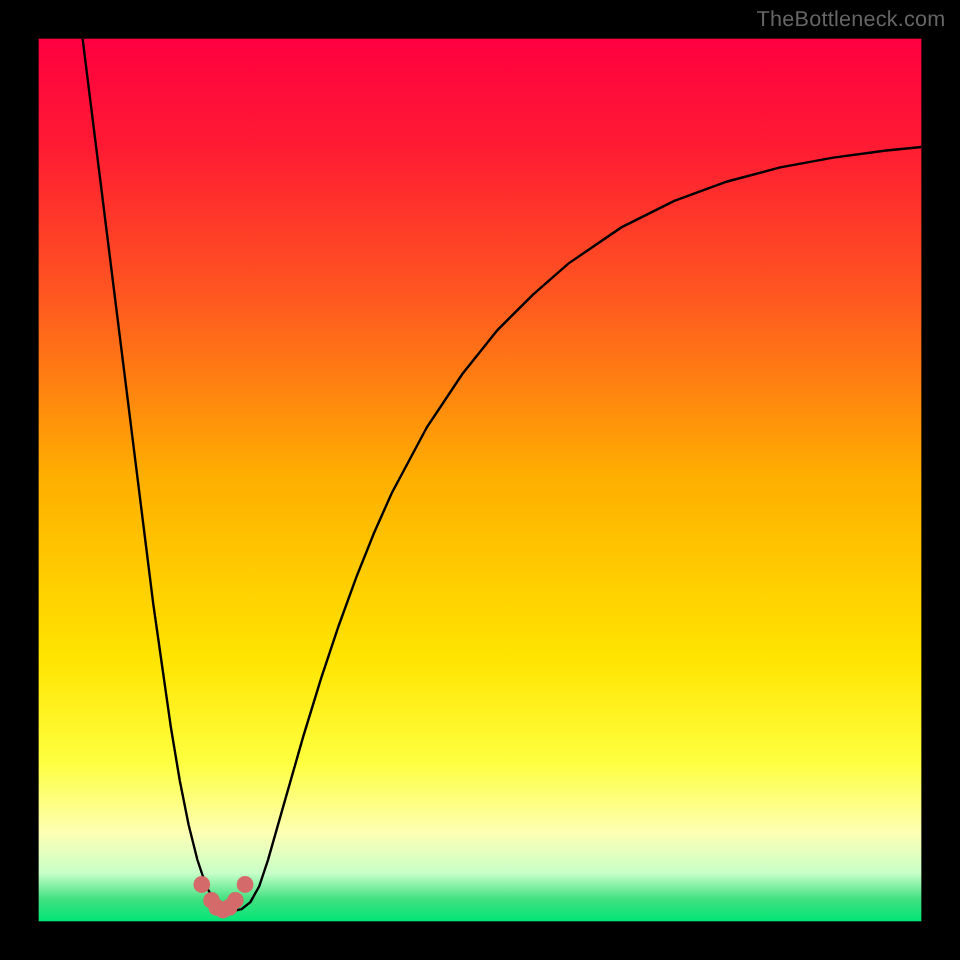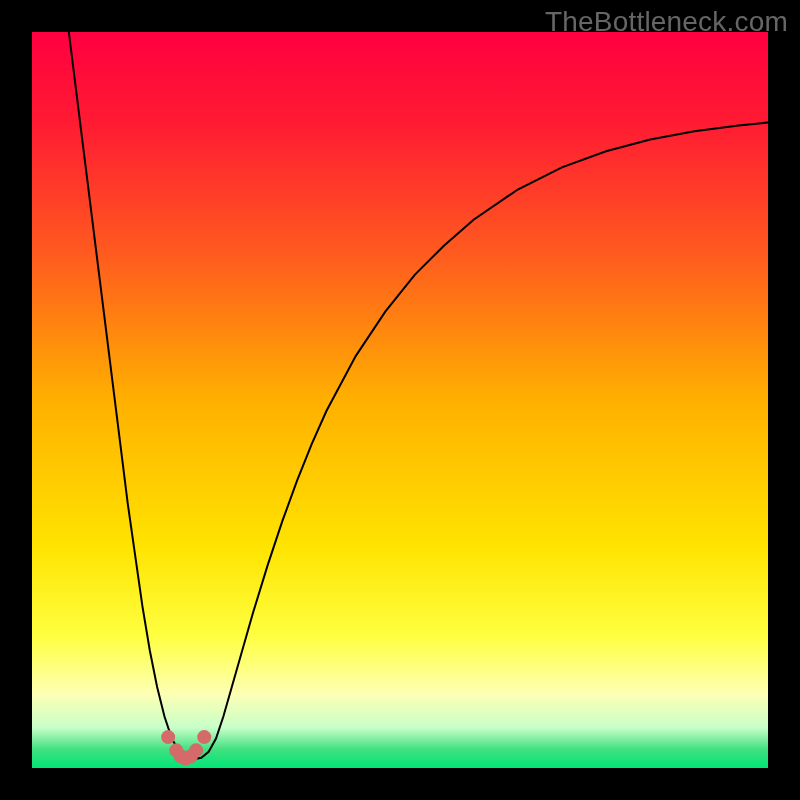--- a/index.html
+++ b/index.html
@@ -24,21 +24,21 @@
     left: 0;
     top: 0;
     width: 736px;
     height: 736px;
   }
   .watermark {
     position: absolute;
     top: 6px;
     right: 12px;
     color: #666;
-    font-size: 28px;
+    font-size: 18px;
     font-weight: 500;
     letter-spacing: 0.2px;
   }
   svg {
     display: block;
   }
 </style>
 </head>
 <body>
 

